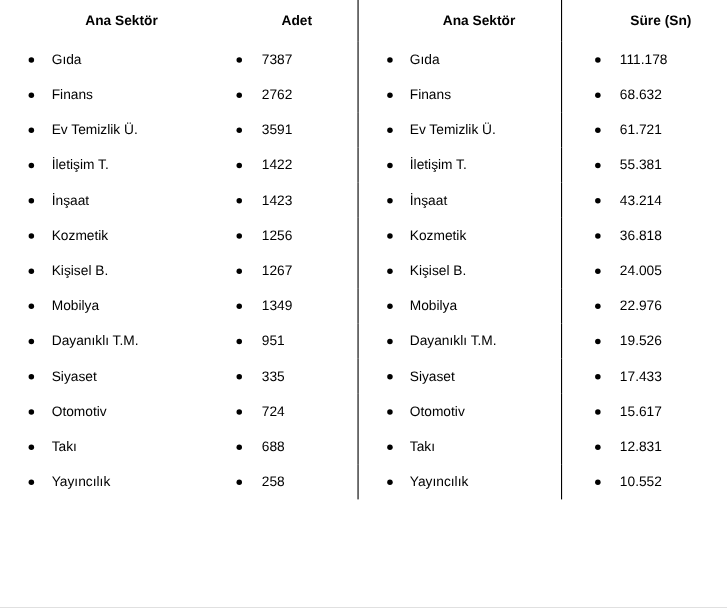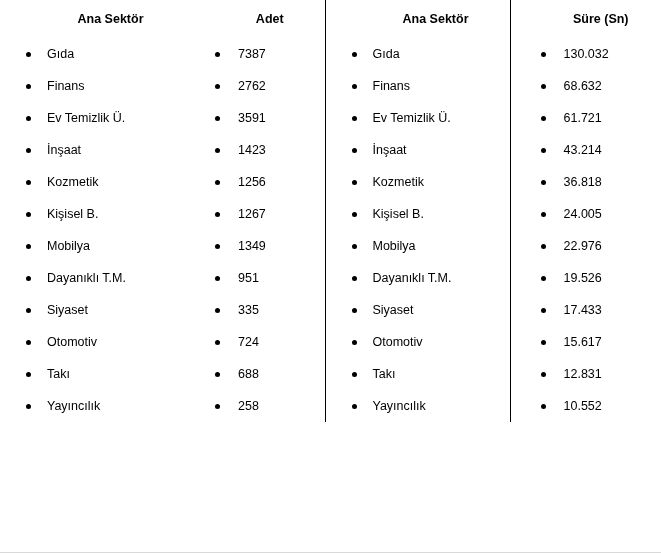--- a/index.html
+++ b/index.html
@@ -136,21 +136,21 @@
         </td>
         <td class="sep-left">
           <div class="cell">
               <span class="bullet"></span>
               <span class="txt">Gıda</span>
             </div>
         </td>
         <td class="sep-left">
           <div class="cell num">
               <span class="bullet num"></span>
-              <span class="txt">130.032</span>
+              <span class="txt">111.178</span>
             </div>
         </td>
       </tr>
       <tr class="data-row">
         <td>
           <div class="cell">
               <span class="bullet"></span>
               <span class="txt">Finans</span>
             </div>
         </td>
@@ -189,20 +189,46 @@
         <td class="sep-left">
           <div class="cell">
               <span class="bullet"></span>
               <span class="txt">Ev Temizlik Ü.</span>
             </div>
         </td>
         <td class="sep-left">
           <div class="cell num">
               <span class="bullet num"></span>
               <span class="txt">61.721</span>
+            </div>
+        </td>
+      </tr>
+      <tr class="data-row">
+        <td>
+          <div class="cell">
+              <span class="bullet"></span>
+              <span class="txt">İletişim T.</span>
+            </div>
+        </td>
+        <td>
+          <div class="cell num">
+              <span class="bullet num"></span>
+              <span class="txt">1422</span>
+            </div>
+        </td>
+        <td class="sep-left">
+          <div class="cell">
+              <span class="bullet"></span>
+              <span class="txt">İletişim T.</span>
+            </div>
+        </td>
+        <td class="sep-left">
+          <div class="cell num">
+              <span class="bullet num"></span>
+              <span class="txt">55.381</span>
             </div>
         </td>
       </tr>
       <tr class="data-row">
         <td>
           <div class="cell">
               <span class="bullet"></span>
               <span class="txt">İnşaat</span>
             </div>
         </td>

